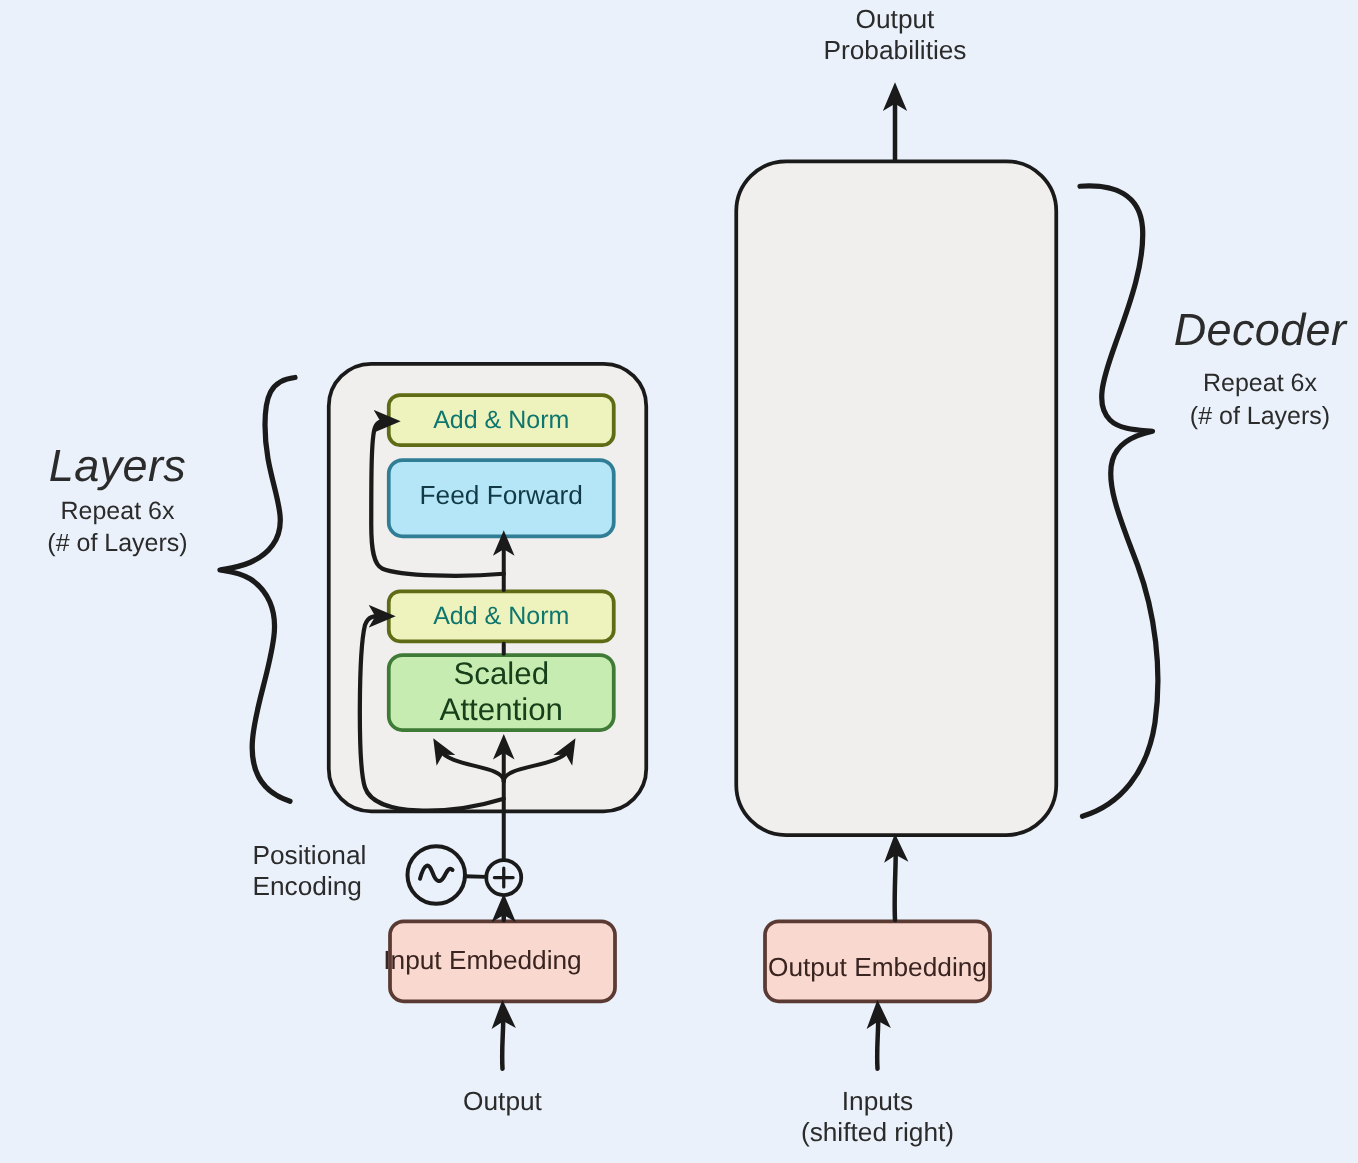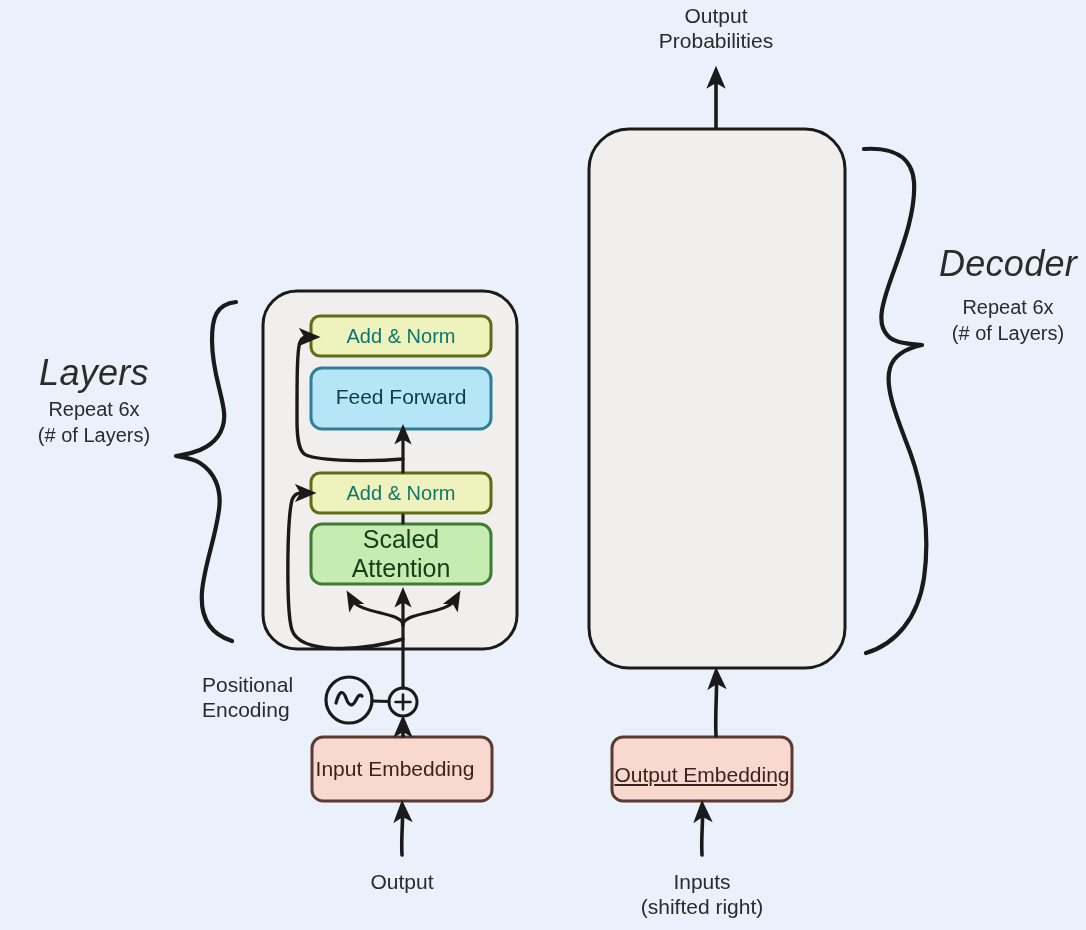--- a/index.html
+++ b/index.html
@@ -162,24 +162,24 @@
 Encoding</div>
 
   <div class="box-text t-addnorm" style="left:311px; top:316px; width:180px; height:40px;">Add &amp; Norm</div>
 
   <div class="box-text t-ff" style="left:311px; top:368px; width:180px; height:59px;">Feed Forward</div>
 
   <div class="box-text t-addnorm" style="left:311px; top:473px; width:180px; height:40px;">Add &amp; Norm</div>
 
   <div class="box-text t-attn" style="left:311px; top:524px; width:180px; height:60px;">Scaled Attention</div>
 
-  <div class="box-text t-emb" style="left:305px; top:737px; width:180px; height:64px;">Input
+  <div class="box-text t-emb" style="left:296px; top:737px; width:180px; height:64px;">Input
 Embedding</div>
 
-  <div class="box-text t-emb" style="left:612px; top:737px; width:180px; height:76px;text-decoration:underline;">Output
+  <div class="box-text t-emb" style="left:612px; top:737px; width:180px; height:76px;">Output
 Embedding</div>
 
   <div class="lbl io-label" style="left:322px; top:870px; width:160px;">Output</div>
 
   <div class="lbl io-label" style="left:612px; top:870px; width:180px;">Inputs
 (shifted right)</div>
 
 </div>
 
 </body></html>

